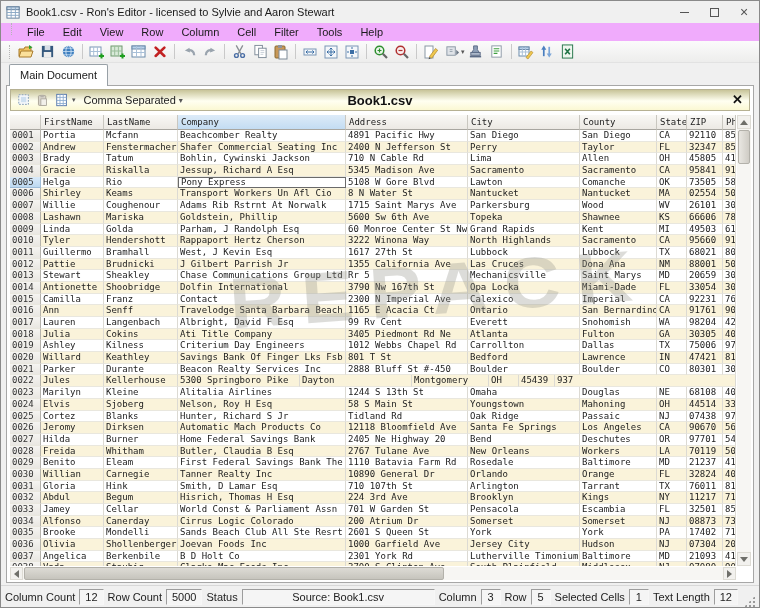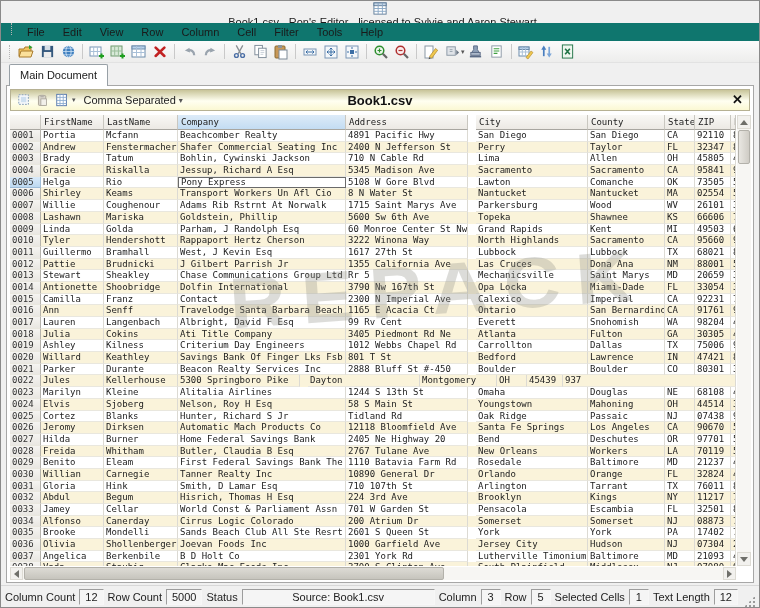--- a/index.html
+++ b/index.html
@@ -7,32 +7,32 @@
   body {
     position: relative;
     font-family: "Liberation Sans", sans-serif;
     background: #f0f0f0;
     border: 1px solid #8a8a8a;
     overflow: hidden;
     color: #1a1a1a;
   }
   
   .titlebar { position:absolute; top:0; left:0; right:0; height:22px;
-    display:flex; align-items:center; padding-left:5px; background:#f0f0f0;flex-direction:column; }
+    display:flex; align-items:center; padding-left:5px; background:#f0f0f0; }
   .titlebar .app-ico { width:15px; height:15px; margin-right:5px; flex:0 0 auto; }
   .title-text { font-size:11px; color:#1a1a1a; white-space:nowrap; }
   .win-btns { margin-left:auto; display:flex; height:100%; }
   .win-btn { width:30px; display:flex; align-items:center; justify-content:center;
     color:#555; font-size:12px; cursor:default; }
   .min-glyph { width:9px; height:1px; background:#555; display:inline-block; }
   .max-glyph { width:9px; height:9px; border:1px solid #555; display:inline-block; }
   .close-glyph { font-size:14px; line-height:10px; color:#555; }
   
   .menubar { position:absolute; top:22px; left:0; right:0; height:18px;
-    display:flex; align-items:flex-start; padding-left:10px; background:#0f766e; }
+    display:flex; align-items:flex-start; padding-left:10px; background:#f0abfc; }
   .menubar::before { content:""; border-left:1px dotted #b5b5b5; height:12px; margin-right:6px; }
   .menu-item { font-size:11px; padding:0 9px; line-height:18px; }
   
   .toolbar { position:absolute; top:40px; left:0; right:0; height:22px;
     display:flex; align-items:center; padding-left:8px; gap:1px;
     background:linear-gradient(#fbfbfb,#ededec); border-bottom:1px solid #e2e2e2; }
   .toolbar::before { content:""; border-left:1px dotted #b5b5b5; height:14px; margin-right:5px; }
   .tb-btn { width:20px; height:20px; display:flex; align-items:center; justify-content:center; position:relative; }
   .tb-sep { width:1px; height:15px; background:#c9c9c9; margin:0 3px; }
   .dd-arrow { font-size:7px; color:#555; margin-left:-2px; }
@@ -65,21 +65,21 @@
   .gbody { height:440px; overflow:hidden; }
   .grow { display:flex; height:11.7px; background:#fff; }
   .grow.stripe { background:#faf3da; }
   .cell { border-right:1px solid #dcdad3; border-bottom:1px solid #e9e7de;
     padding-left:2px; white-space:nowrap; overflow:hidden; line-height:11px; color:#222; }
   .c0 { width:31px; flex:0 0 31px; }
   .c1 { width:63px; flex:0 0 63px; }
   .c2 { width:74px; flex:0 0 74px; }
   .c3 { width:168px; flex:0 0 168px; }
   .c4 { width:122px; flex:0 0 122px; }
-  .c5 { width:112px; flex:0 0 112px;margin-left:8px; }
+  .c5 { width:112px; flex:0 0 112px; }
   .c6 { width:77px; flex:0 0 77px; }
   .c7 { width:30px; flex:0 0 30px; }
   .c8 { width:36px; flex:0 0 36px; }
   .c9 { flex:1 1 auto; }
   .rowhead { background:linear-gradient(#f5f4f1,#e9e7e2); border-right:1px solid #b5b3ac;
     padding-right:4px; color:#333; }
   .grow.sel .rowhead { background:linear-gradient(#d9eafa,#bcd8f0); border-color:#9ebcd8; }
   .cell.editing { background:#fff; outline:1px solid #6a6a6a; outline-offset:-1px;
     position:relative; z-index:2; padding-left:3px; }
   

